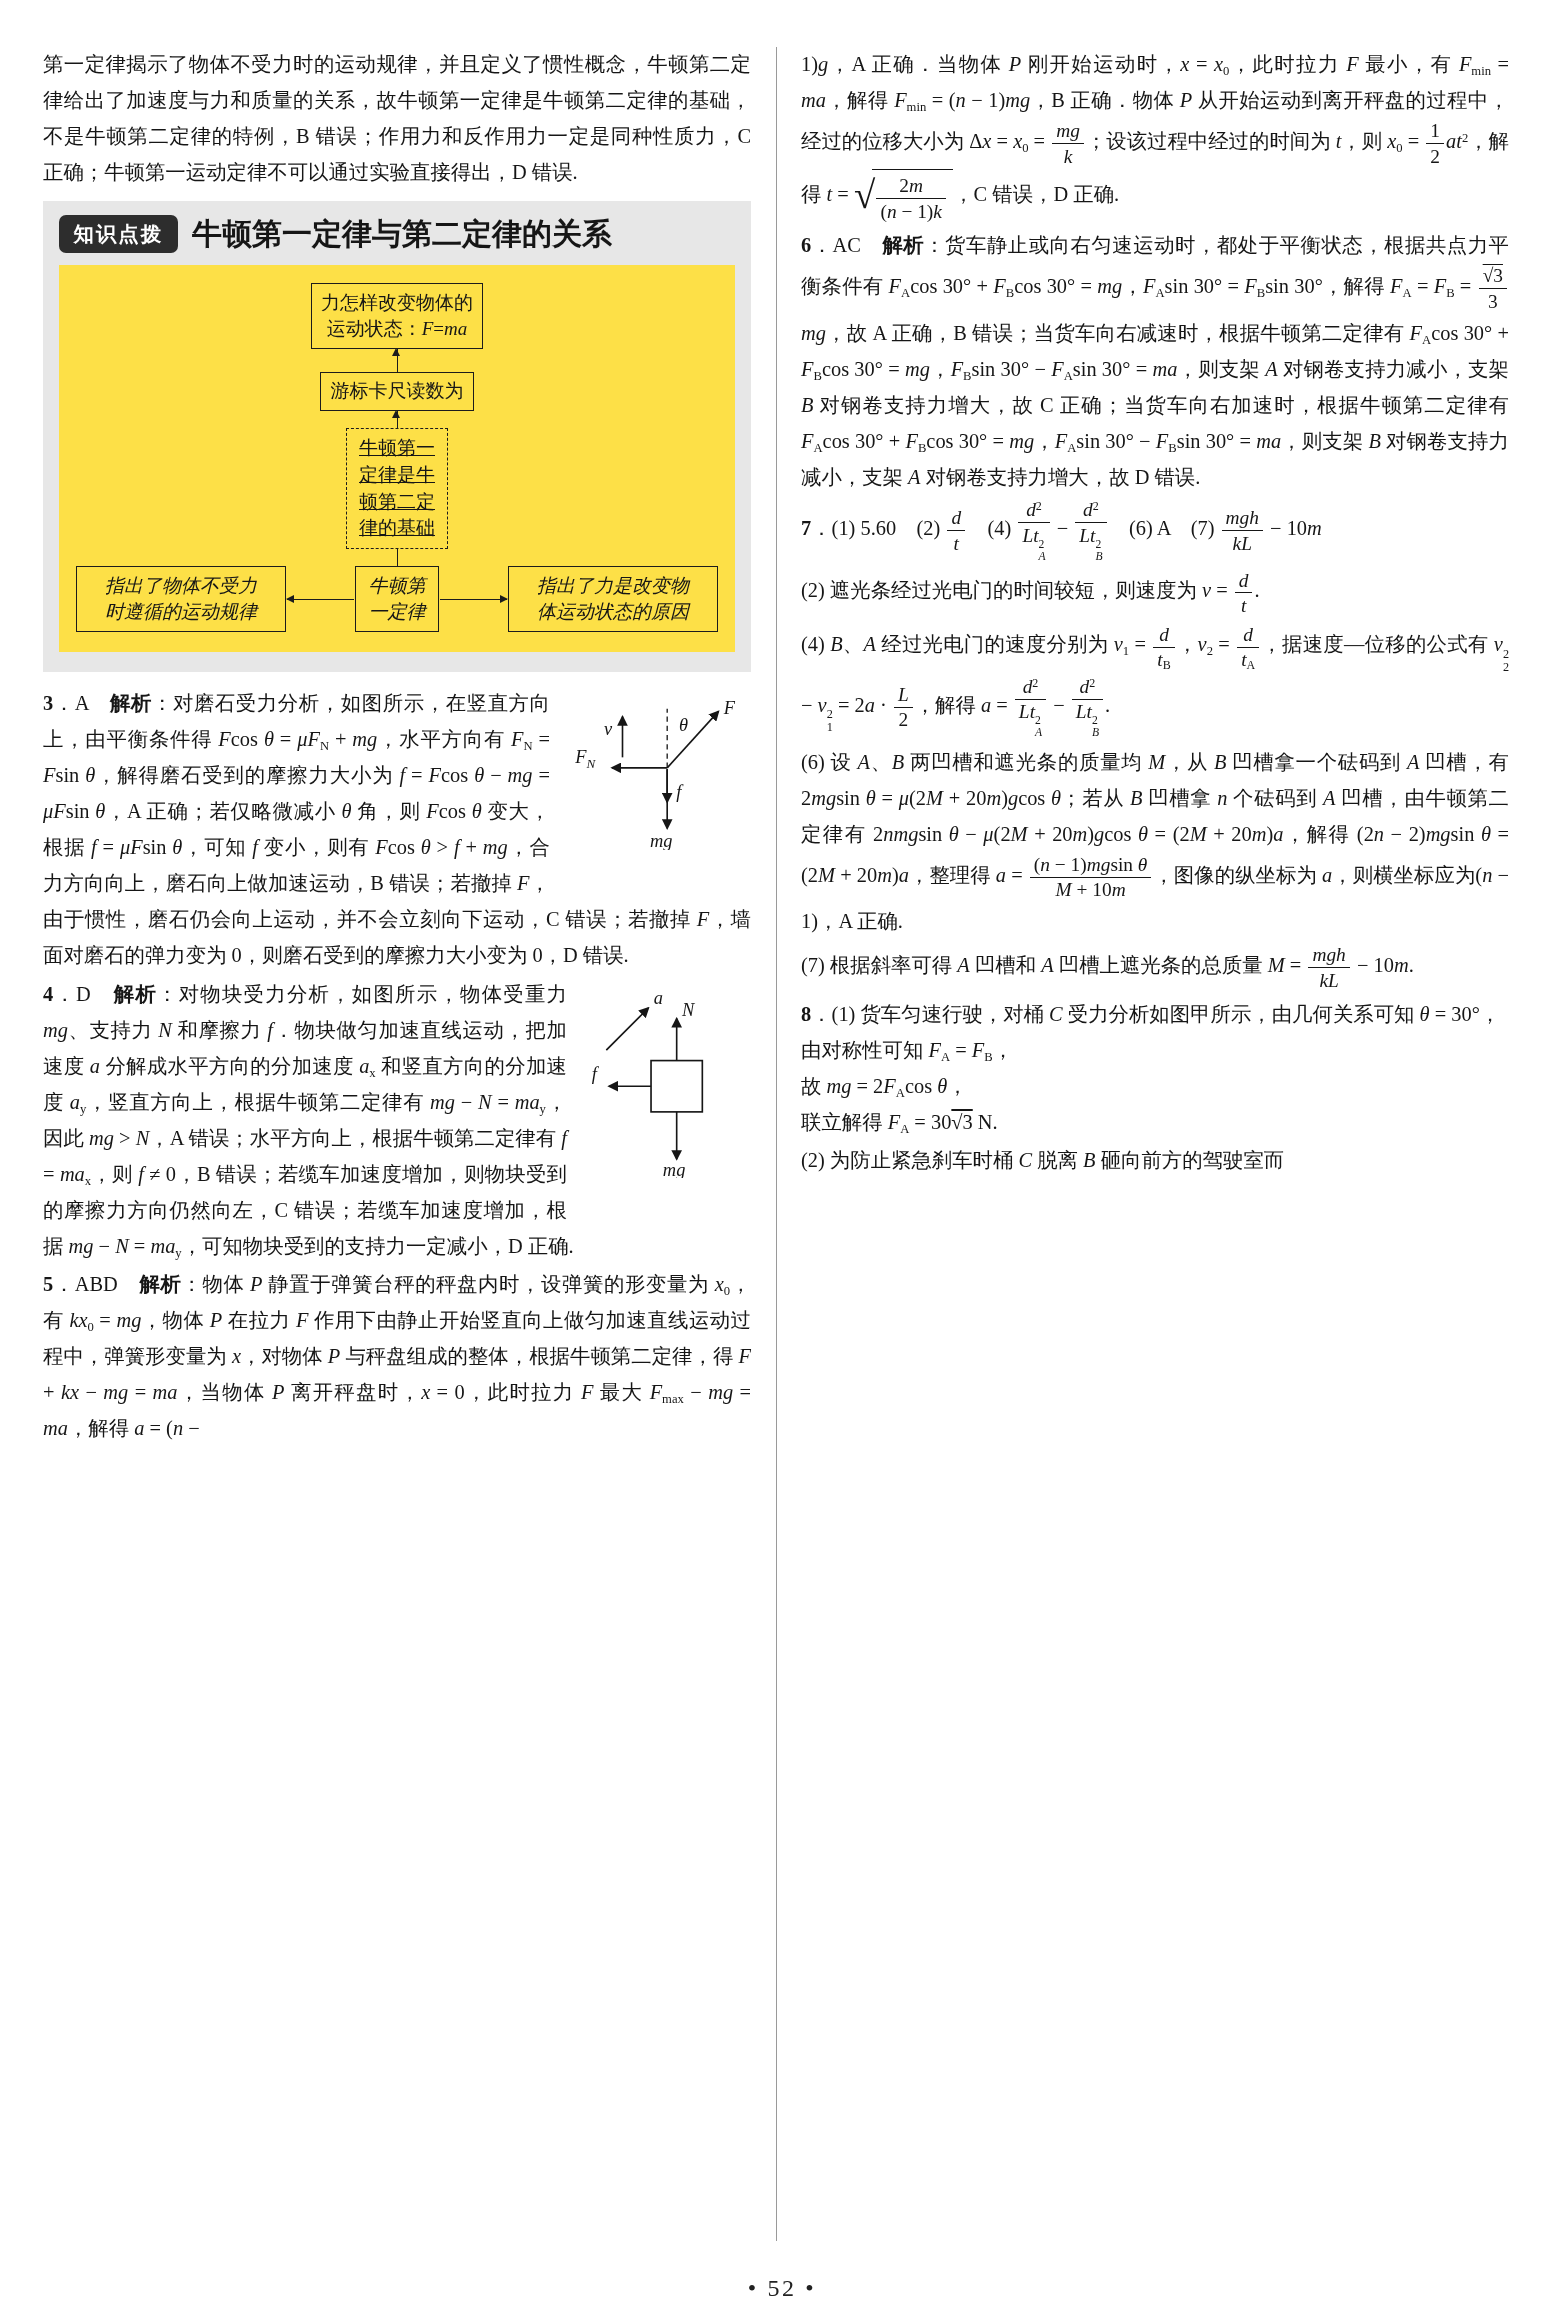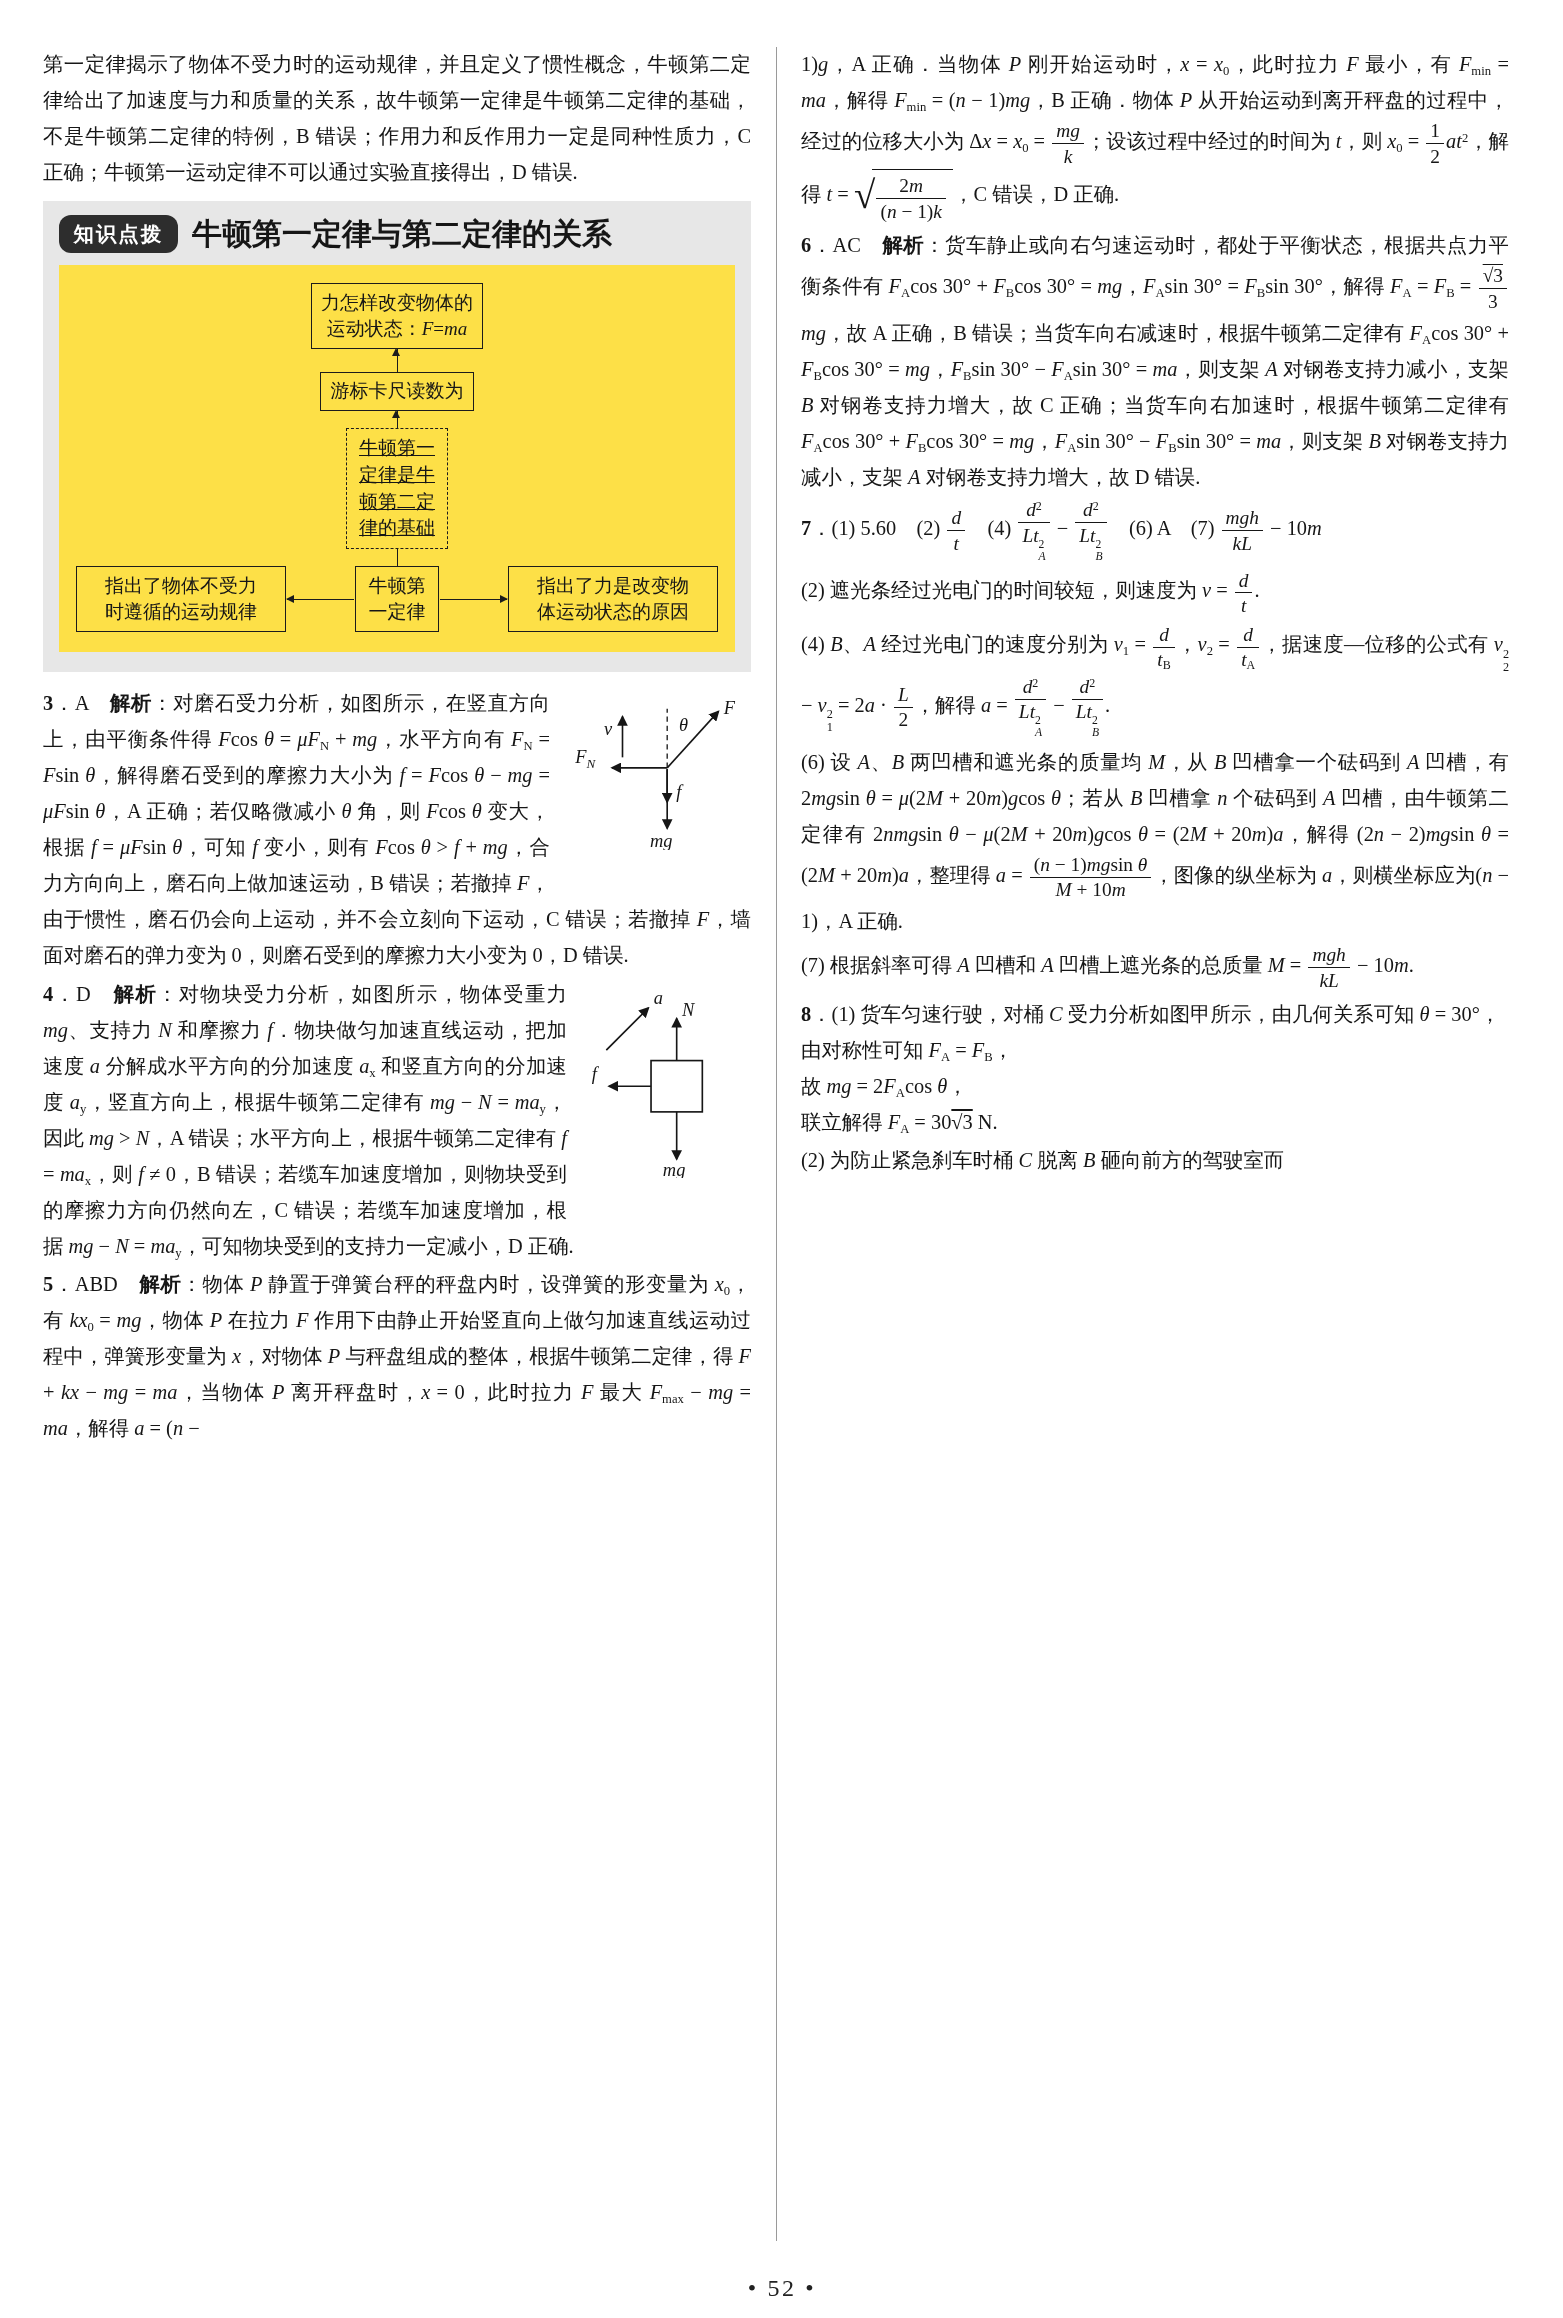--- a/index.html
+++ b/index.html
@@ -25,31 +25,31 @@
   .fr .de{display:block;line-height:1.2;padding:0.7px 4px 0;}
   
   .ss{display:inline-flex;flex-direction:column;align-items:flex-start;font-size:0.6em;line-height:1.05;vertical-align:-0.5em;}
   .ss span{display:block}
   
   .bigsq{display:inline-block;font-size:1.9em;vertical-align:middle;line-height:.5;transform:translateY(-2px);}
   .rad{display:inline-block;vertical-align:middle;border-top:1.6px solid #161616;padding:2.6px 5.3px 0 2.6px;margin-left:-3.3px;}
   
   .kb{background:#e7e7e7;margin:10.5px 0 13px;padding:13px 16px 20px;}
   .kb-head{display:flex;align-items:center;gap:14.5px;margin-bottom:10.5px;}
-  .kb-label{background:#2d2d2d;color:#fff;font-weight:bold;font-size:20.4px;padding:4.6px 14.5px;border-radius:12px;letter-spacing:2px;white-space:nowrap;}
+  .kb-label{background:#2d2d2d;color:#fff;font-weight:bold;font-size:20.4px;padding:4.6px 14.5px;border-radius:7px;letter-spacing:2px;white-space:nowrap;}
   .kb-title{font-weight:bold;font-size:30px;}
   .flow{background:#fde047;display:flex;flex-direction:column;align-items:center;padding:18.4px 17px 20px;}
   .fbox{border:1.6px solid #1c1c1c;padding:5.3px 9.2px;font-size:19px;line-height:1.4;text-align:center;}
   .dashedbox{border-style:dashed;padding:6.6px 12px;text-decoration:underline;}
   .fbox.side{width:210px;}
   .fbox.center{min-width:84px;}
   .vline{width:0;border-left:1.6px solid #1c1c1c;position:relative;}
   .vline.ah::before{content:'';position:absolute;top:-0.7px;left:-5.3px;border-left:4.6px solid transparent;border-right:4.6px solid transparent;border-bottom:8.6px solid #1c1c1c;}
   .h34{height:22.4px}.h26{height:17px}
-  .flow-bottom{display:flex;align-items:center;width:100%;justify-content:flex-start;margin-top:0;}
+  .flow-bottom{display:flex;align-items:center;width:100%;justify-content:flex-start;margin-top:0;font-style:italic;}
   .harrow{flex:1;height:0;border-top:1.6px solid #1c1c1c;position:relative;min-width:18.4px;margin:0 1.3px;}
   .harrow.la::before{content:'';position:absolute;left:-1.3px;top:-5.1px;border-top:4.5px solid transparent;border-bottom:4.5px solid transparent;border-right:8.6px solid #1c1c1c;}
   .harrow.ra::before{content:'';position:absolute;right:-1.3px;top:-5.1px;border-top:4.5px solid transparent;border-bottom:4.5px solid transparent;border-left:8.6px solid #1c1c1c;}
   
   .figr{float:right;margin:4px 0 5.3px 13px;}
   .svglab{font-family:"Liberation Serif","DejaVu Serif",serif;font-style:italic;font-size:28px;fill:#161616;}
   .footer{position:absolute;bottom:17px;left:0;width:100%;text-align:center;font-size:24px;letter-spacing:2.6px;color:#222;}
 </style>
 </head>
 <body>

